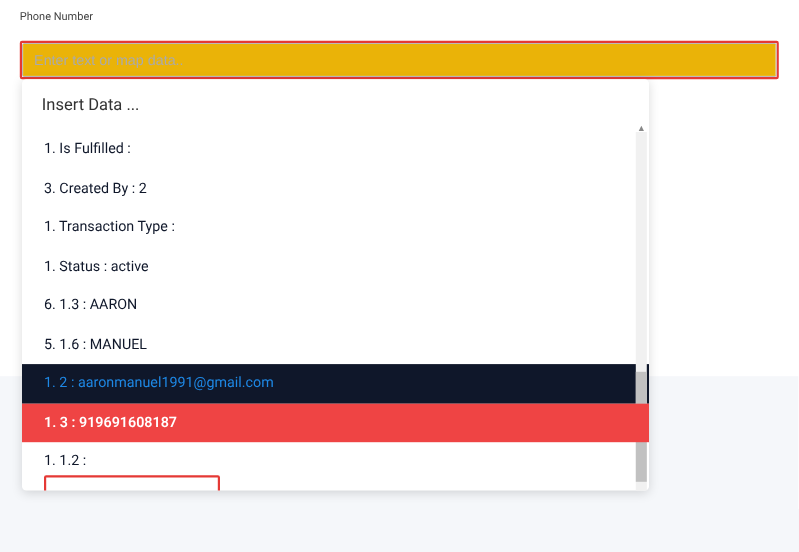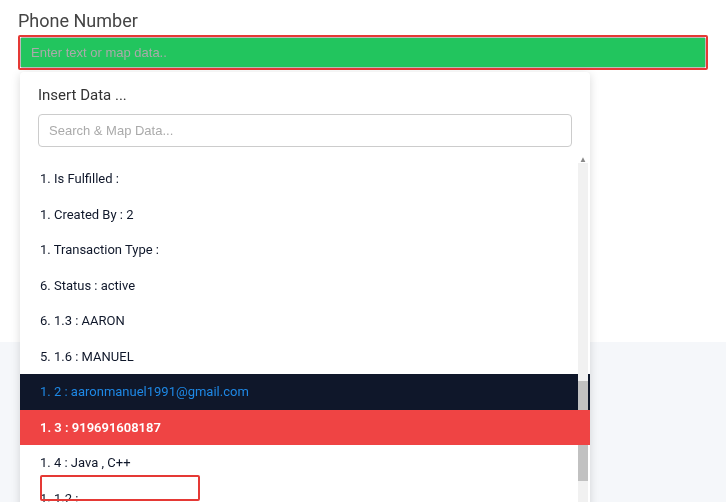--- a/index.html
+++ b/index.html
@@ -14,43 +14,43 @@
       height: 502px;
       position: relative;
       overflow: hidden;
     }
     .container {
       padding: 10px 18px;
       background: #fff;
       position: relative;
     }
     .field-label {
-      font-size: 18px;
+      font-size: 10px;
       color: #444;
-      margin-bottom: 4px;
+      margin-bottom: 16px;
       font-weight: 400;
     }
     .phone-input-wrapper {
       border: 2px solid #e53935;
       border-radius: 2px;
       padding: 0;
       margin-bottom: 6px;
     }
     .phone-input-inner {
       border: 1px solid #bbb;
       border-radius: 2px;
     }
     .phone-input {
       width: 100%;
       padding: 7px 10px;
       border: none;
       outline: none;
       font-size: 13px;
       color: #333;
-      background: #22c55e;
+      background: #eab308;
     }
     .phone-input::placeholder {
       color: #aaa;
     }
     .popover {
       position: absolute;
       top: 72px;
       left: 20px;
       width: 570px;
       background: #fff;
@@ -163,36 +163,32 @@
   <div class="field-label">Phone Number</div>
   <div class="phone-input-wrapper">
     <div class="phone-input-inner">
       <input type="text" class="phone-input" placeholder="Enter text or map data.." style="">
     </div>
   </div>
 </div>
 
 <div class="popover">
   <div class="popover-header">Insert Data ...</div>
-  <div class="search-wrapper">
-    <input type="text" class="search-input" placeholder="Search &amp; Map Data..." style="">
-  </div>
   <div class="data-list">
     <div class="scroll-arrow up">▲</div>
     <div class="scrollbar-track"></div>
     <div class="scrollbar-thumb"></div>
     <div class="data-list-inner" id="data-list-inner">
         <div class="data-item">1. Is Fulfilled :</div>
-        <div class="data-item">1. Created By : 2</div>
+        <div class="data-item">3. Created By : 2</div>
         <div class="data-item">1. Transaction Type :</div>
-        <div class="data-item">6. Status : active</div>
+        <div class="data-item">1. Status : active</div>
         <div class="data-item">6. 1.3 : AARON</div>
         <div class="data-item">5. 1.6 : MANUEL</div>
         <div class="data-item hover">1. 2 : aaronmanuel1991@gmail.com</div>
         <div class="data-item selected">1. 3 : 919691608187</div>
-        <div class="data-item">1. 4 : Java , C++</div>
         <div class="data-item">1. 1.2 :</div>
       </div>
     <div class="highlight-box"></div>
   </div>
 </div>
 
 <div class="bottom-bg"></div>
 
 </body></html>

